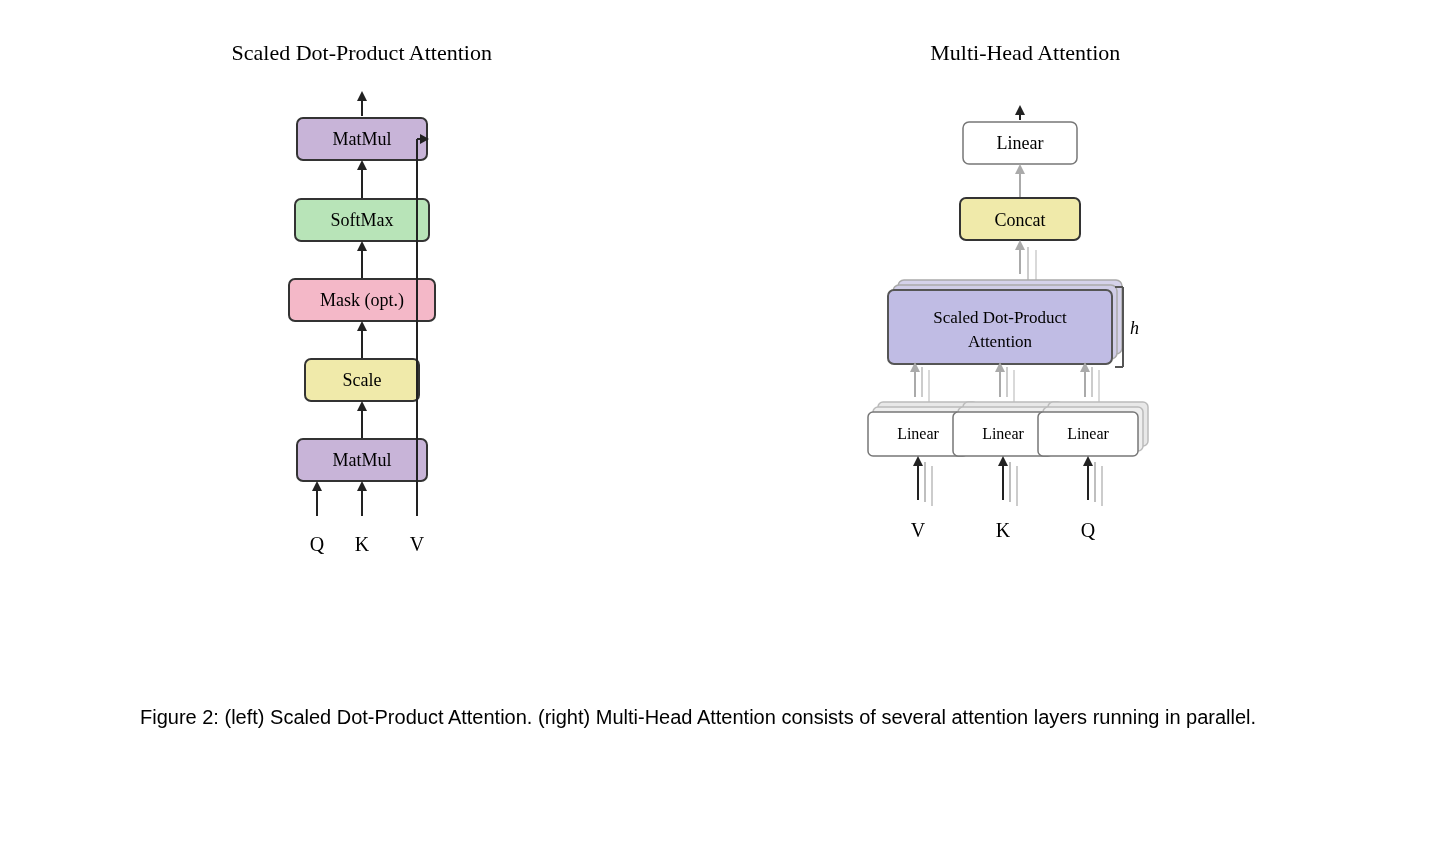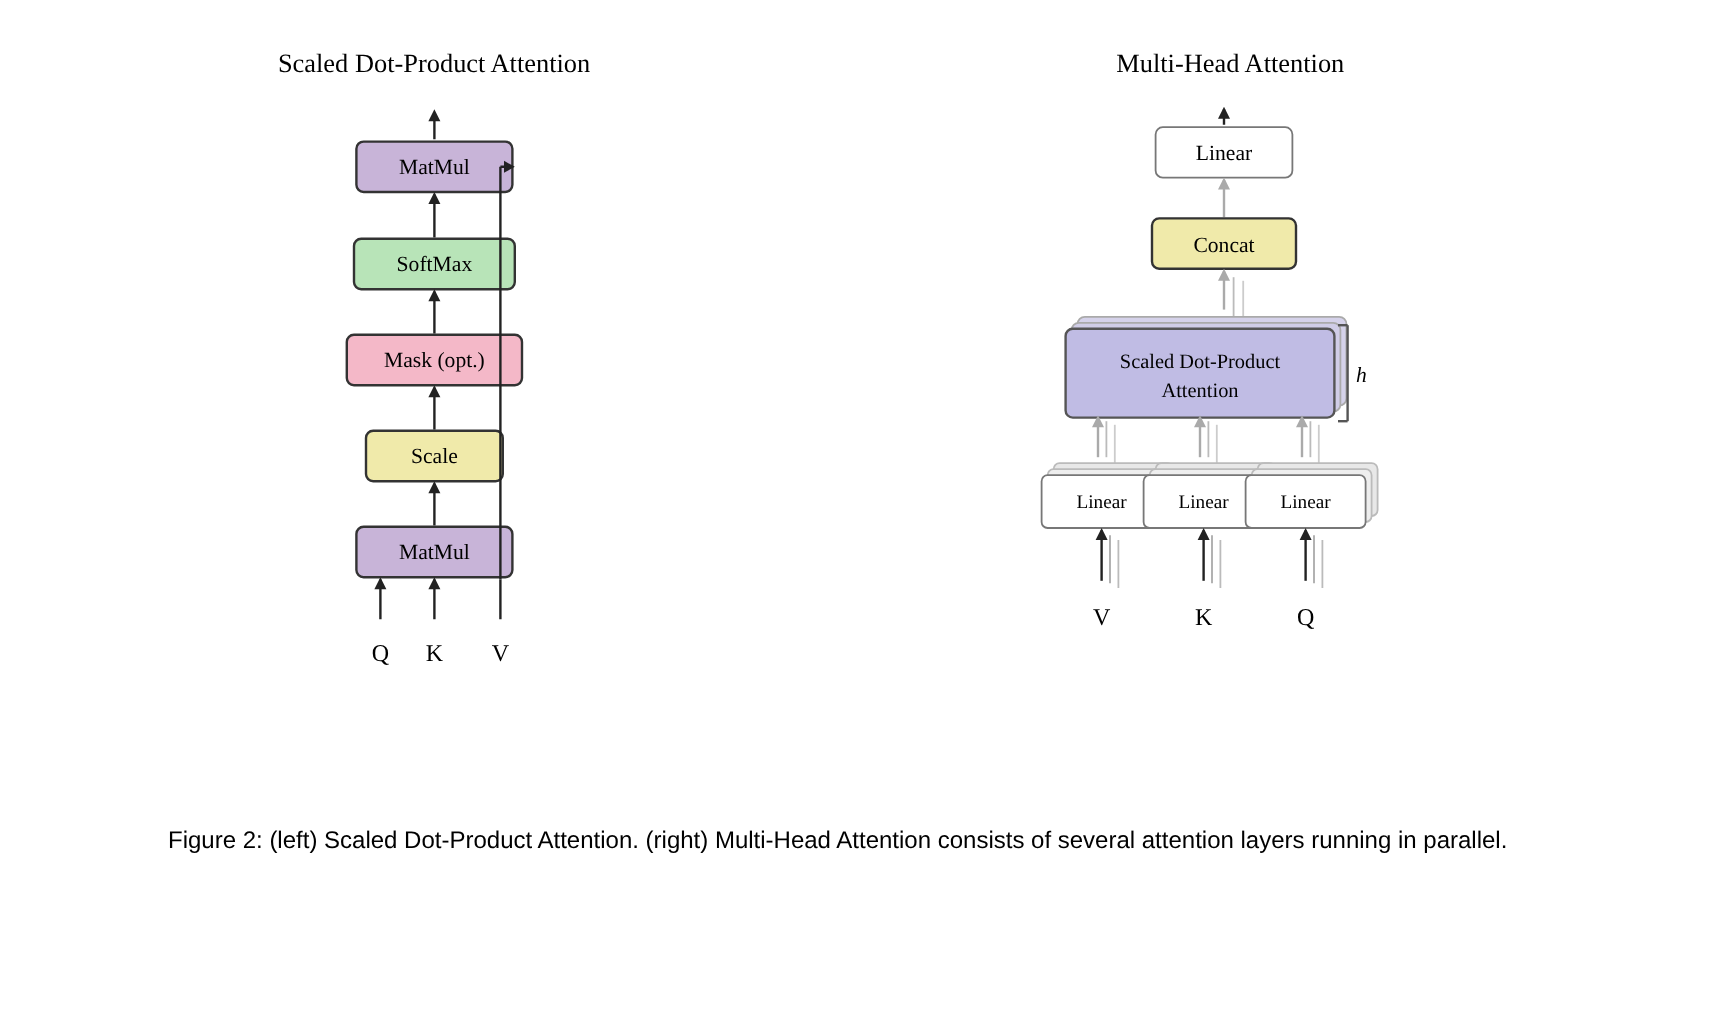--- a/index.html
+++ b/index.html
@@ -77,21 +77,21 @@
       <polygon points="227,53 218,48 218,58" fill="#222"></polygon>
 
       <text x="115" y="465" text-anchor="middle" font-size="20" font-family="Times New Roman,serif">Q</text>
 
       <text x="160" y="465" text-anchor="middle" font-size="20" font-family="Times New Roman,serif">K</text>
 
       <text x="215" y="465" text-anchor="middle" font-size="20" font-family="Times New Roman,serif">V</text>
     </svg>
   </div>
 
-  <div style="display:flex;flex-direction:column;align-items:center;">
+  <div style="display:flex;flex-direction:column;align-items:center;gap:16px;">
     <div style="font-size:22px;margin-bottom:20px;font-family:'Times New Roman',serif;">Multi-Head Attention</div>
     <svg width="440" height="570">
 
       <line x1="215" y1="18" x2="215" y2="5" stroke="#222" stroke-width="2"></line>
       <polygon points="215,3 210,13 220,13" fill="#222"></polygon>
 
       <rect x="158" y="20" width="114" height="42" rx="6" ry="6" fill="#fff" stroke="#777" stroke-width="1.5"></rect>
       <text x="215" y="47" text-anchor="middle" font-size="18" font-family="Times New Roman,serif">Linear</text>
 
       <line x1="215" y1="95" x2="215" y2="64" stroke="#aaa" stroke-width="2"></line>

